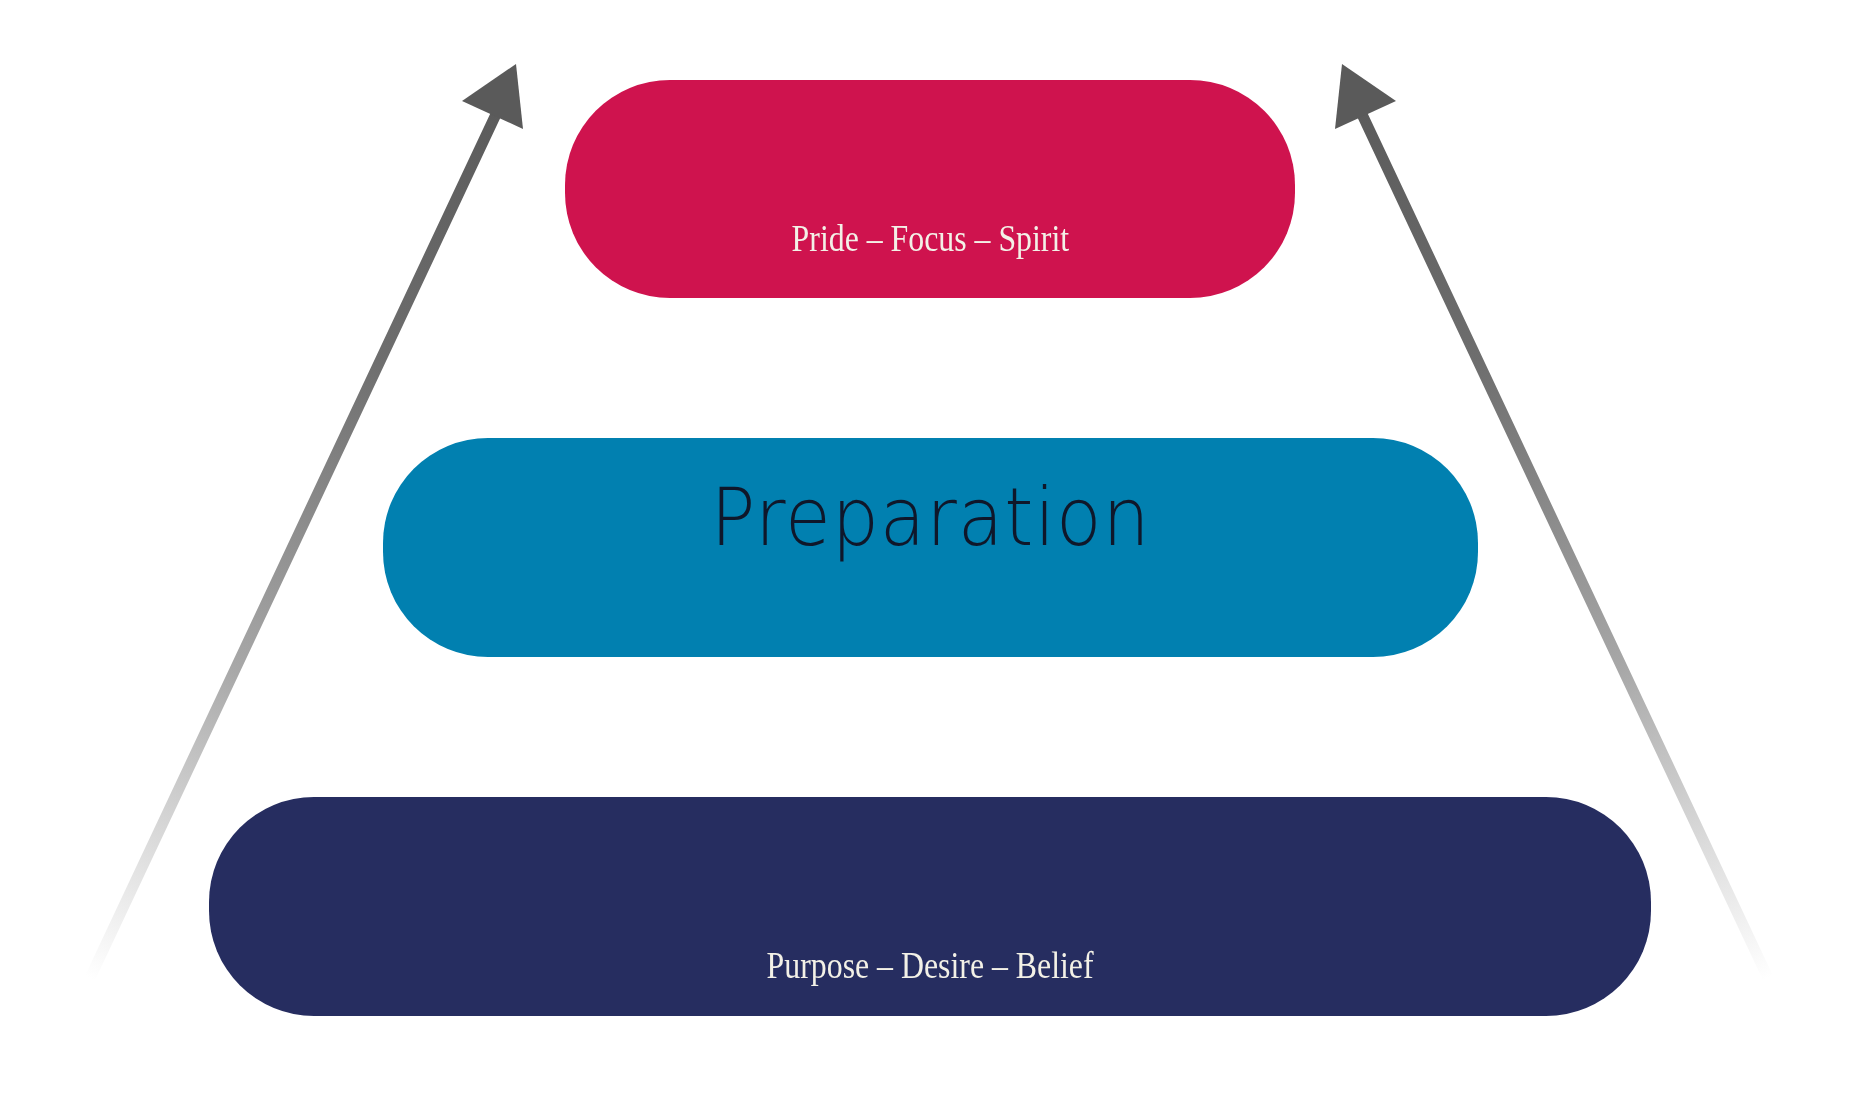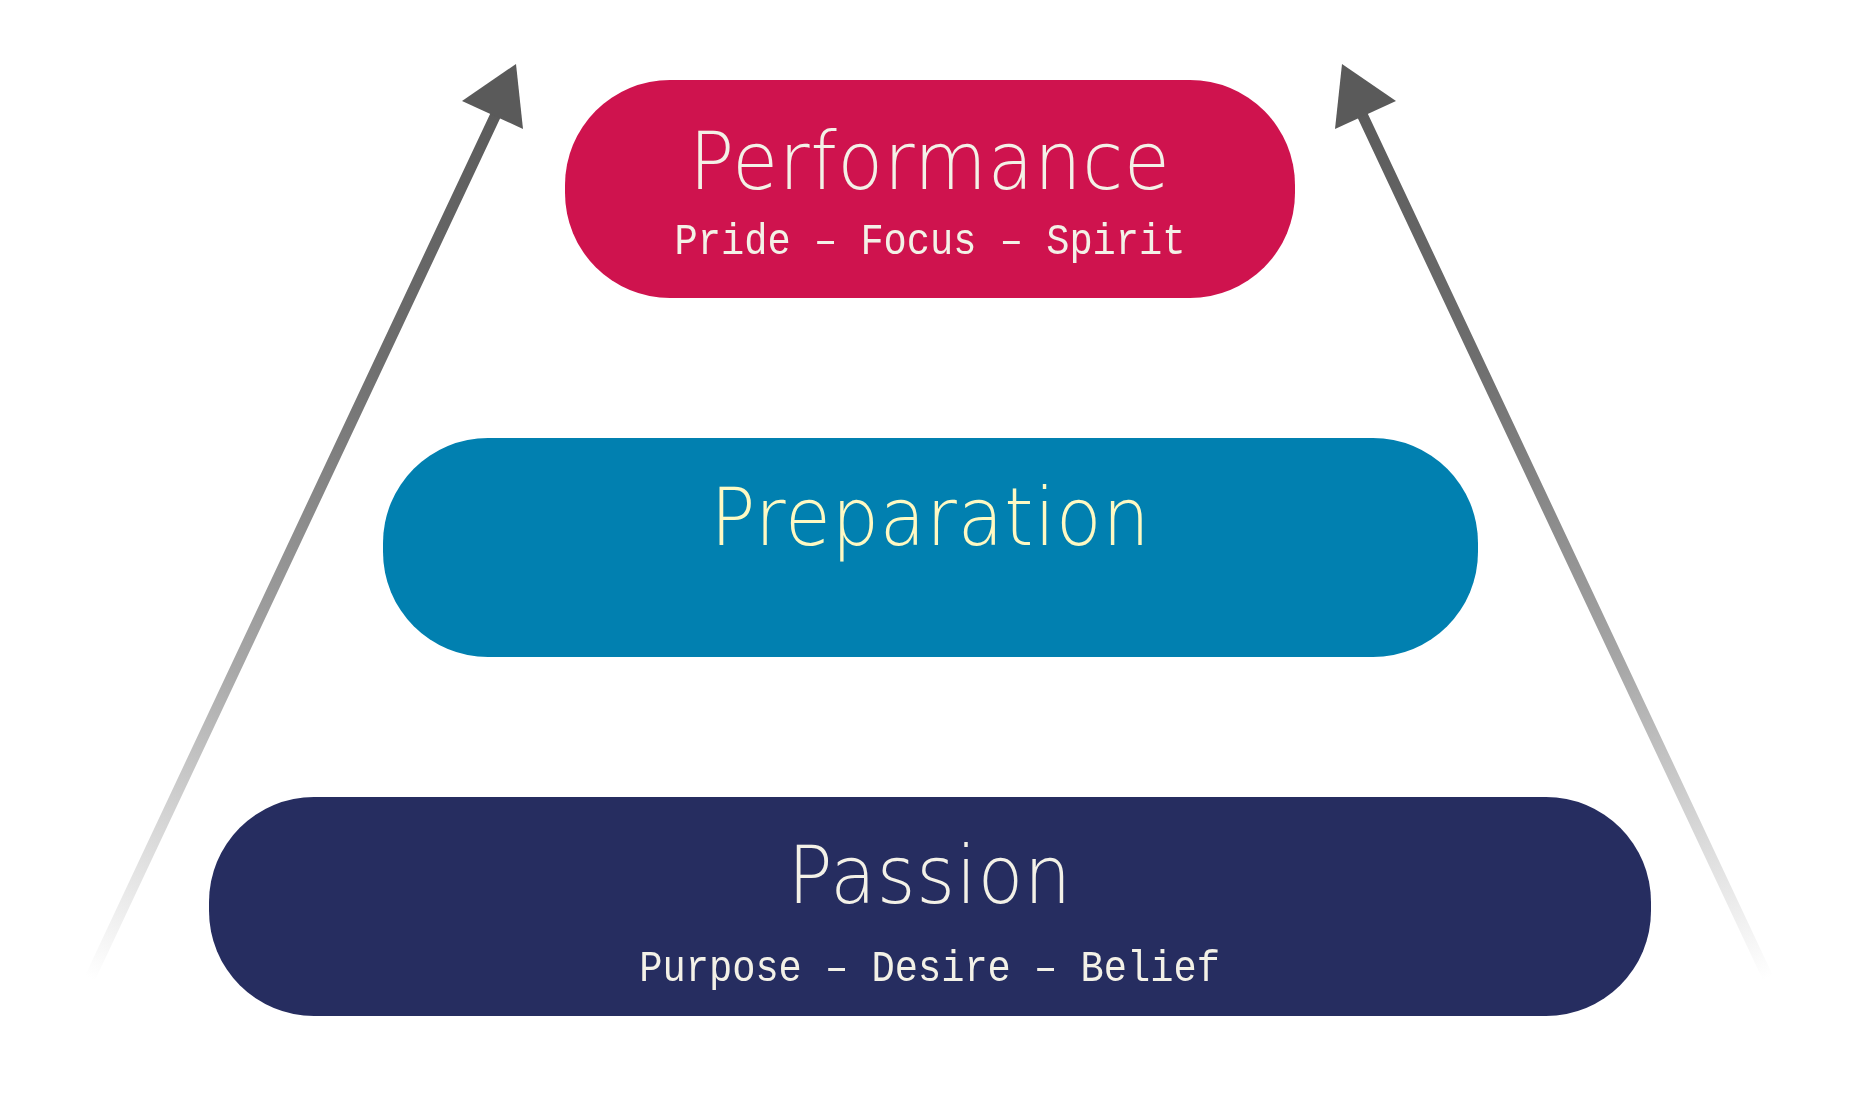--- a/index.html
+++ b/index.html
@@ -57,22 +57,22 @@
       font-weight: 200;
       font-size: 80px;
       line-height: 1;
       letter-spacing: 1px;
       white-space: nowrap;
     }
     .tier-sub {
       position: absolute;
       left: 0;
       right: 0;
-      font-family: Liberation Mono, monospace;
-      font-size: 45px;
+      font-family: Liberation Serif, serif;
+      font-size: 37px;
       line-height: 1;
       letter-spacing: 0px;
       white-space: nowrap;
     }
     .tier-performance .tier-title { top: 42px; }
     .tier-performance .tier-sub { top: 140px; }
     .tier-preparation .tier-title { top: 40px; }
     .tier-preparation .tier-sub { top: 139px; }
     .tier-passion .tier-title { top: 39px; }
     .tier-passion .tier-sub { top: 150px; }
@@ -109,34 +109,28 @@
     <line x1="90" y1="978" x2="498" y2="110" stroke="url(#gradLeft)" stroke-width="11" stroke-linecap="round"></line>
     <polygon points="516,64 462,101 523,129" fill="#5a5a5a"></polygon>
   </g>
   <g>
     <line x1="1768" y1="978" x2="1360" y2="110" stroke="url(#gradRight)" stroke-width="11" stroke-linecap="round"></line>
     <polygon points="1342,64 1396,101 1335,129" fill="#5a5a5a"></polygon>
   </g>
 </svg>
 
 <div class="tier tier-performance" style="background: rgb(207, 19, 78); color: rgb(243, 241, 231);">
-  <div class="tier-title">
-    <span class="title-inner">Performance</span>
-  </div>
   <div class="tier-sub">
     <span class="sub-inner">Pride – Focus – Spirit</span>
   </div>
 </div>
 
-<div class="tier tier-preparation" style="background: rgb(1, 128, 176); color: #fef9c3;">
+<div class="tier tier-preparation" style="background: rgb(1, 128, 176); color: #0f172a;">
   <div class="tier-title">
     <span class="title-inner">Preparation</span>
   </div>
 </div>
 
 <div class="tier tier-passion" style="background: rgb(38, 45, 96); color: rgb(243, 241, 231);">
-  <div class="tier-title">
-    <span class="title-inner">Passion</span>
-  </div>
   <div class="tier-sub">
     <span class="sub-inner">Purpose – Desire – Belief</span>
   </div>
 </div>
 
 </body></html>

